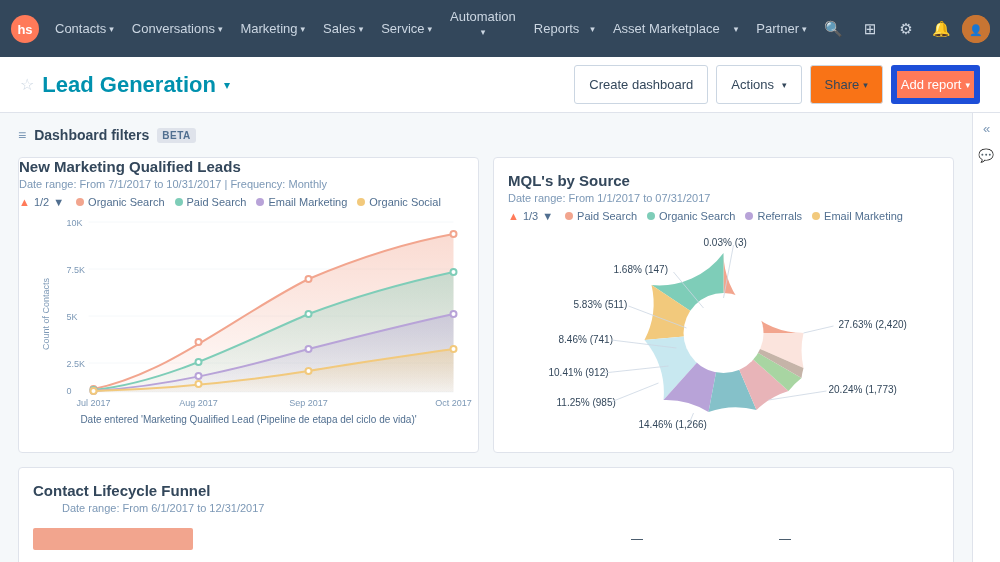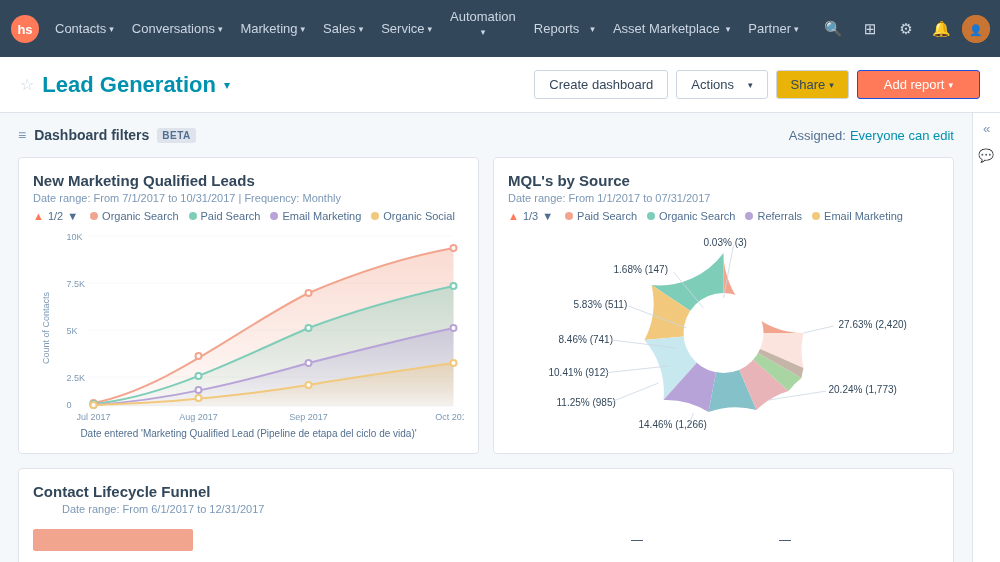--- a/index.html
+++ b/index.html
@@ -40,21 +40,21 @@
       <span style="font-size:9px;">▾</span>
   </div>
   <div style="color:#cbd6e2;font-size:13px;padding:0 9px;height:40px;display:flex;align-items:center;gap:3px;cursor:pointer;flex-direction:column;">
     <span>Automation</span>
       <span style="font-size:9px;">▾</span>
   </div>
   <div style="color:#cbd6e2;font-size:13px;padding:0 9px;height:40px;display:flex;align-items:center;gap:11px;cursor:pointer;">
     <span>Reports</span>
       <span style="font-size:9px;">▾</span>
   </div>
-  <div style="color:#cbd6e2;font-size:13px;padding:0 9px;height:40px;display:flex;align-items:center;gap:6px;cursor:pointer;">
+  <div style="color:#cbd6e2;font-size:13px;padding:0 9px;height:40px;display:flex;align-items:center;gap:14px;cursor:pointer;">
     <span>Asset Marketplace</span>
       <span style="font-size:9px;">▾</span>
   </div>
   <div style="color:#cbd6e2;font-size:13px;padding:0 9px;height:40px;display:flex;align-items:center;gap:3px;cursor:pointer;">
     <span>Partner</span>
       <span style="font-size:9px;">▾</span>
   </div>
   <div style="margin-left:auto;display:flex;align-items:center;gap:4px;">
     <div style="color:#cbd6e2;width:32px;height:32px;display:flex;align-items:center;justify-content:center;cursor:pointer;font-size:15px;">🔍</div>
     <div style="color:#cbd6e2;width:32px;height:32px;display:flex;align-items:center;justify-content:center;cursor:pointer;font-size:15px;">⊞</div>
@@ -70,54 +70,50 @@
 </nav>
 
 <div style="background:#fff;border-bottom:1px solid #dfe3eb;padding:0 20px;height:56px;display:flex;align-items:center;">
   <div style="display:flex;align-items:center;gap:8px;flex:1;">
     <span style="color:#cbd6e2;font-size:16px;cursor:pointer;">☆</span>
     <span style="font-size:22px;font-weight:700;color:#0091ae;">Lead Generation</span>
     <span style="color:#0091ae;font-size:12px;cursor:pointer;">▾</span>
   </div>
   <div style="display:flex;gap:8px;">
     <button style="border:1px solid #cbd6e2;background:#fff;color:#33475b;padding:6px 14px;border-radius:3px;cursor:pointer;font-size:13px;">Create dashboard</button>
-    <button style="border:1px solid #cbd6e2;background:#fff;color:#33475b;padding:6px 14px;border-radius:3px;cursor:pointer;font-size:13px;display:flex;align-items:center;gap:14px;">
+    <button style="border:1px solid #cbd6e2;background:#fff;color:#33475b;padding:6px 14px;border-radius:3px;cursor:pointer;font-size:13px;display:flex;align-items:center;gap:8px;">
       <span>Actions</span>
         <span style="font-size:9px;">▾</span>
     </button>
-    <button style="border:1px solid #cbd6e2;background:#eab308;color:#33475b;padding:6px 14px;border-radius:3px;cursor:pointer;font-size:13px;display:flex;align-items:center;gap:4px;">
+    <button style="border:1px solid #cbd6e2;background:#f97316;color:#33475b;padding:6px 14px;border-radius:3px;cursor:pointer;font-size:13px;display:flex;align-items:center;gap:4px;">
       <span>Share</span>
         <span style="font-size:9px;">▾</span>
     </button>
-    <button style="background:#ff7a59;border:1px solid #1d4ed8;color:#fff;padding:6px 26px;border-radius:3px;cursor:pointer;font-size:13px;display:flex;align-items:center;gap:4px;">
+    <button style="background:#ff7a59;border:6px solid #1d4ed8;color:#fff;padding:6px 4px;border-radius:3px;cursor:pointer;font-size:13px;display:flex;align-items:center;gap:4px;">
       <span>Add report</span>
         <span style="font-size:9px;">▾</span>
     </button>
   </div>
 </div>
 
 <div style="display:flex;height:calc(562px - 40px - 56px);overflow:hidden;">
 
   <div style="flex:1;overflow-y:auto;padding:14px 18px;">
 
     <div style="display:flex;align-items:center;justify-content:space-between;margin-bottom:14px;">
       <div style="display:flex;align-items:center;gap:8px;">
         <span style="color:#7c98b6;font-size:14px;">≡</span>
         <span style="font-size:14px;font-weight:600;color:#33475b;">Dashboard filters</span>
         <span style="background:#dfe3eb;color:#516f90;font-size:10px;font-weight:700;padding:2px 5px;border-radius:3px;letter-spacing:0.5px;">BETA</span>
       </div>
-      <div style="display:flex;align-items:center;gap:4px;">
-        <span style="font-size:13px;color:#516f90;">Assigned:</span>
-        <span style="color:#0091ae;cursor:pointer;font-size:13px;">Everyone can edit</span>
-      </div>
     </div>
 
     <div style="display:grid;grid-template-columns:1fr 1fr;gap:14px;margin-bottom:14px;">
 
-      <div style="background:#fff;border:1px solid #dfe3eb;border-radius:4px;padding:14px;">
+      <div style="background:#fff;border:1px solid #dfe3eb;border-radius:4px;">
         <div style="font-size:15px;font-weight:700;color:#33475b;margin-bottom:3px;">New Marketing Qualified Leads</div>
         <div style="font-size:11px;color:#7c98b6;margin-bottom:6px;">Date range: From 7/1/2017 to 10/31/2017  |  Frequency: Monthly</div>
         <div style="display:flex;align-items:center;gap:12px;margin-bottom:6px;">
           <div style="display:flex;align-items:center;gap:4px;font-size:11px;color:#516f90;">
             <span style="cursor:pointer;color:#ff7a59;">▲</span>
             <span>1/2</span>
             <span style="cursor:pointer;color:#516f90;">▼</span>
           </div>
           <div style="display:flex;gap:10px;flex-wrap:wrap;">
             <div style="display:flex;align-items:center;gap:4px;font-size:11px;color:#516f90;">

